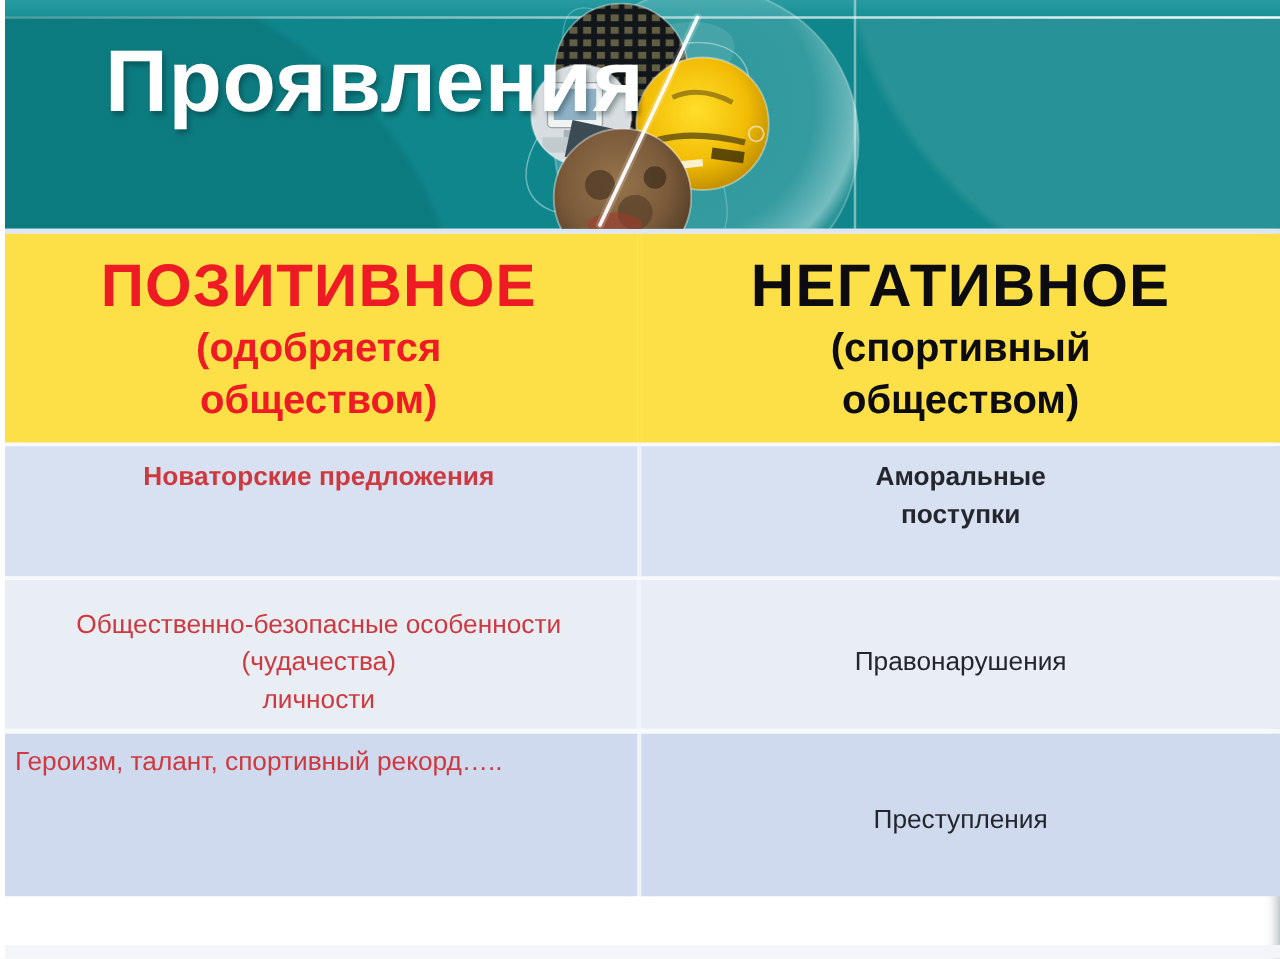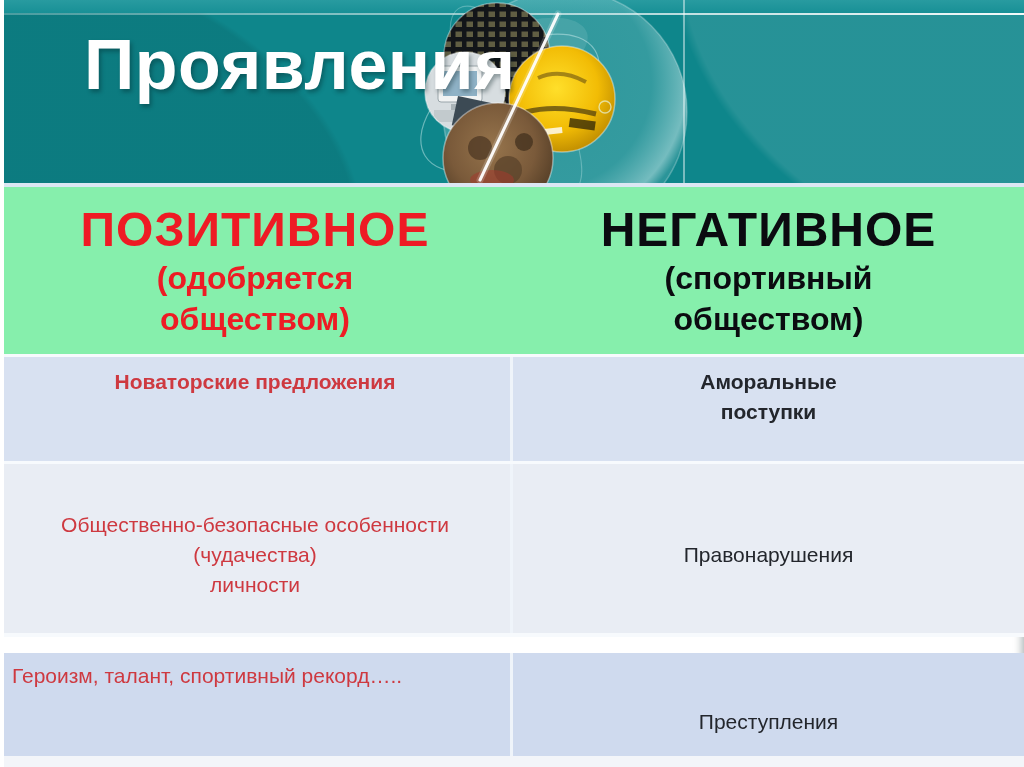--- a/index.html
+++ b/index.html
@@ -43,26 +43,26 @@
   .bottom-strip{position:absolute; left:0; top:756px; width:1024px; height:11px; background:#F3F5F9;}
   
   .dev-table{position:absolute; left:0; top:187px; width:1024px; height:569px;}
   .t-row{display:flex; width:1024px;}
   .t-gap{width:1024px; background:#F7FAFD;}
   .gap-a{height:3px;} .gap-b{height:3px;} .gap-c{height:4px;}
   .cell{box-sizing:border-box; overflow:hidden;}
   .cell-l{width:510px;}
   .cell-div{width:3px; background:#EFF4FA;}
   .cell-r{width:511px;}
-  .hdr{height:167px; background:#86efac; display:flex; flex-direction:column; justify-content:center; text-align:center;}
+  .hdr{height:167px; background:#fde047; display:flex; flex-direction:column; justify-content:center; text-align:center;}
   .hdr .h-main{font-size:48px; line-height:56px; font-weight:bold; letter-spacing:1px;}
   .hdr .h-sub{font-size:32px; line-height:41px; font-weight:bold;}
   .hdr-pos{color:#EE1B24;}
   .hdr-neg{color:#0B0B10;}
-  .r1{height:104px;font-weight:bold;} .r2{height:169px;} .r3{height:130px;margin-top:16px;}
+  .r1{height:104px;font-weight:bold;} .r2{height:119px;} .r3{height:130px;}
   .bg1{background:#D8E1F1;} .bg2{background:#E9EDF4;} .bg3{background:#CFDAEE;}
   .body-cell{font-size:21px; line-height:30px;}
   .red-text{color:#CE3940;}
   .dark-text{color:#23262C;}
   .v-top-center{text-align:center; padding-top:10px;}
   .v-center{display:flex; flex-direction:column; justify-content:center; text-align:center;}
   .pad-down{padding-top:12px;}
   .v-top-left{text-align:left; padding-top:8px; padding-left:12px;}
   .v-upper{text-align:center; padding-top:54px;}
 </style>

